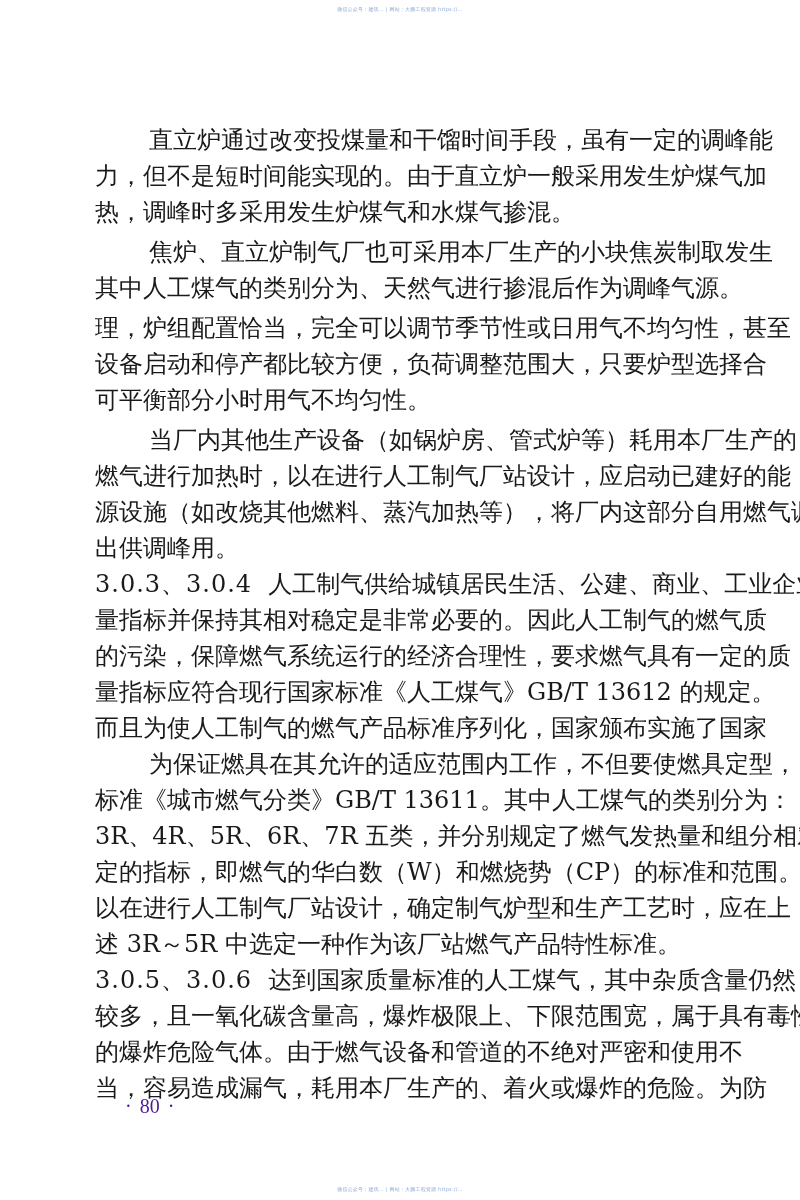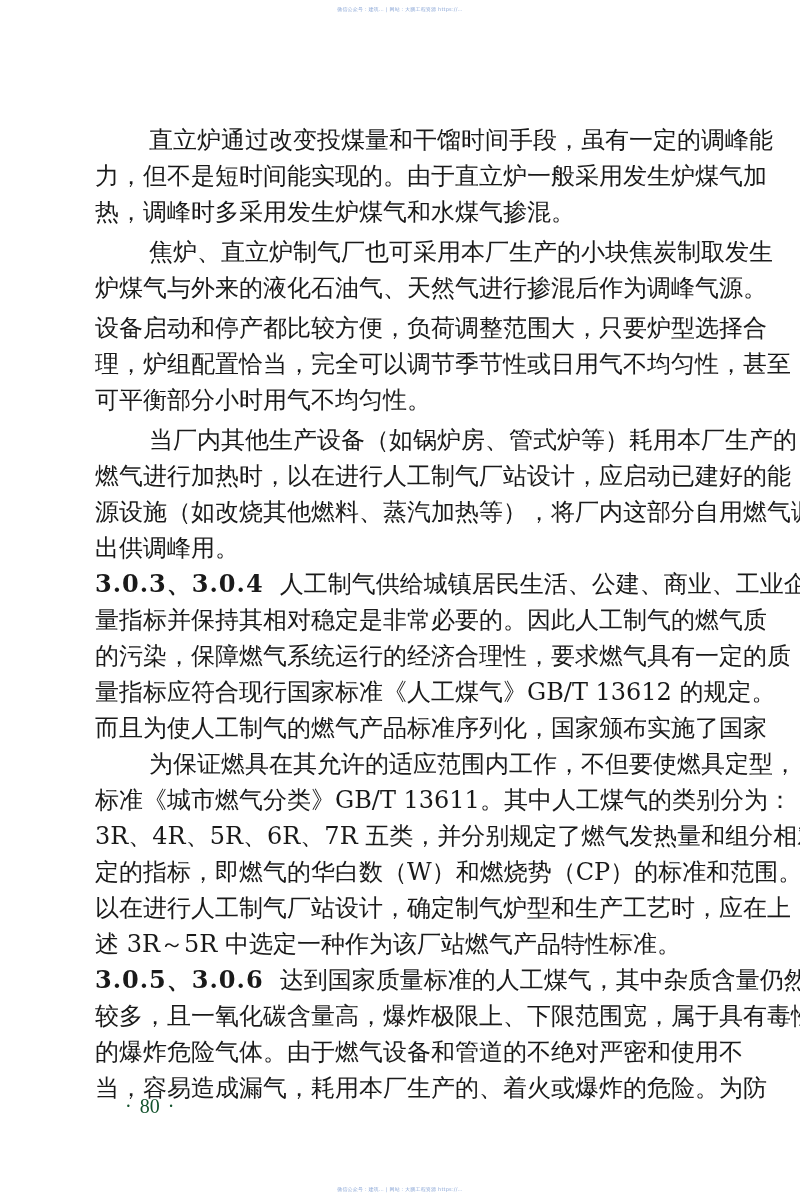--- a/index.html
+++ b/index.html
@@ -44,33 +44,33 @@
       letter-spacing: 0;
     }
     .line.last {
       text-align-last: left;
     }
     .line .indent {
       display: inline-block;
       width: 54px;
     }
     .sec-num {
-      font-weight: bold;
+      font-weight: normal;
       font-family: "DejaVu Serif", "Liberation Serif", serif;
       letter-spacing: 1px;
       margin-right: 16px;
     }
     .para-gap { height: 4px; }
     .page-number {
       position: absolute;
       left: 117px;
       top: 1095px;
       font-size: 20px;
       font-family: "Liberation Serif", serif;
-      color: #14532d;
+      color: #4c1d95;
     }
     .page-number .dot {
       margin: 0 8px;
     }
   </style>
 </head>
 <body>
 
 <div class="watermark top">微信公众号：建筑… | 网站：大鹏工程资源 https://…</div>
 
@@ -78,27 +78,27 @@
 
   <div>
     <div class="line"><span class="indent"></span><span>直立炉通过改变投煤量和干馏时间手段，虽有一定的调峰能</span></div>
     <div class="line">力，但不是短时间能实现的。由于直立炉一般采用发生炉煤气加</div>
     <div class="line last">热，调峰时多采用发生炉煤气和水煤气掺混。</div>
   </div>
   <div class="para-gap"></div>
 
   <div>
     <div class="line"><span class="indent"></span><span>焦炉、直立炉制气厂也可采用本厂生产的小块焦炭制取发生</span></div>
-    <div class="line last">炉煤气与外来的液化石油气、天然气进行掺混后作为调峰气源。</div>
+    <div class="line last">其中人工煤气的类别分为、天然气进行掺混后作为调峰气源。</div>
   </div>
   <div class="para-gap"></div>
 
   <div>
+    <div class="line">理，炉组配置恰当，完全可以调节季节性或日用气不均匀性，甚至</div>
     <div class="line">设备启动和停产都比较方便，负荷调整范围大，只要炉型选择合</div>
-    <div class="line">理，炉组配置恰当，完全可以调节季节性或日用气不均匀性，甚至</div>
     <div class="line last">可平衡部分小时用气不均匀性。</div>
   </div>
   <div class="para-gap"></div>
 
   <div>
     <div class="line"><span class="indent"></span><span>当厂内其他生产设备（如锅炉房、管式炉等）耗用本厂生产的</span></div>
     <div class="line">燃气进行加热时，以在进行人工制气厂站设计，应启动已建好的能</div>
     <div class="line">源设施（如改烧其他燃料、蒸汽加热等），将厂内这部分自用燃气调</div>
     <div class="line last">出供调峰用。</div>
   </div>

